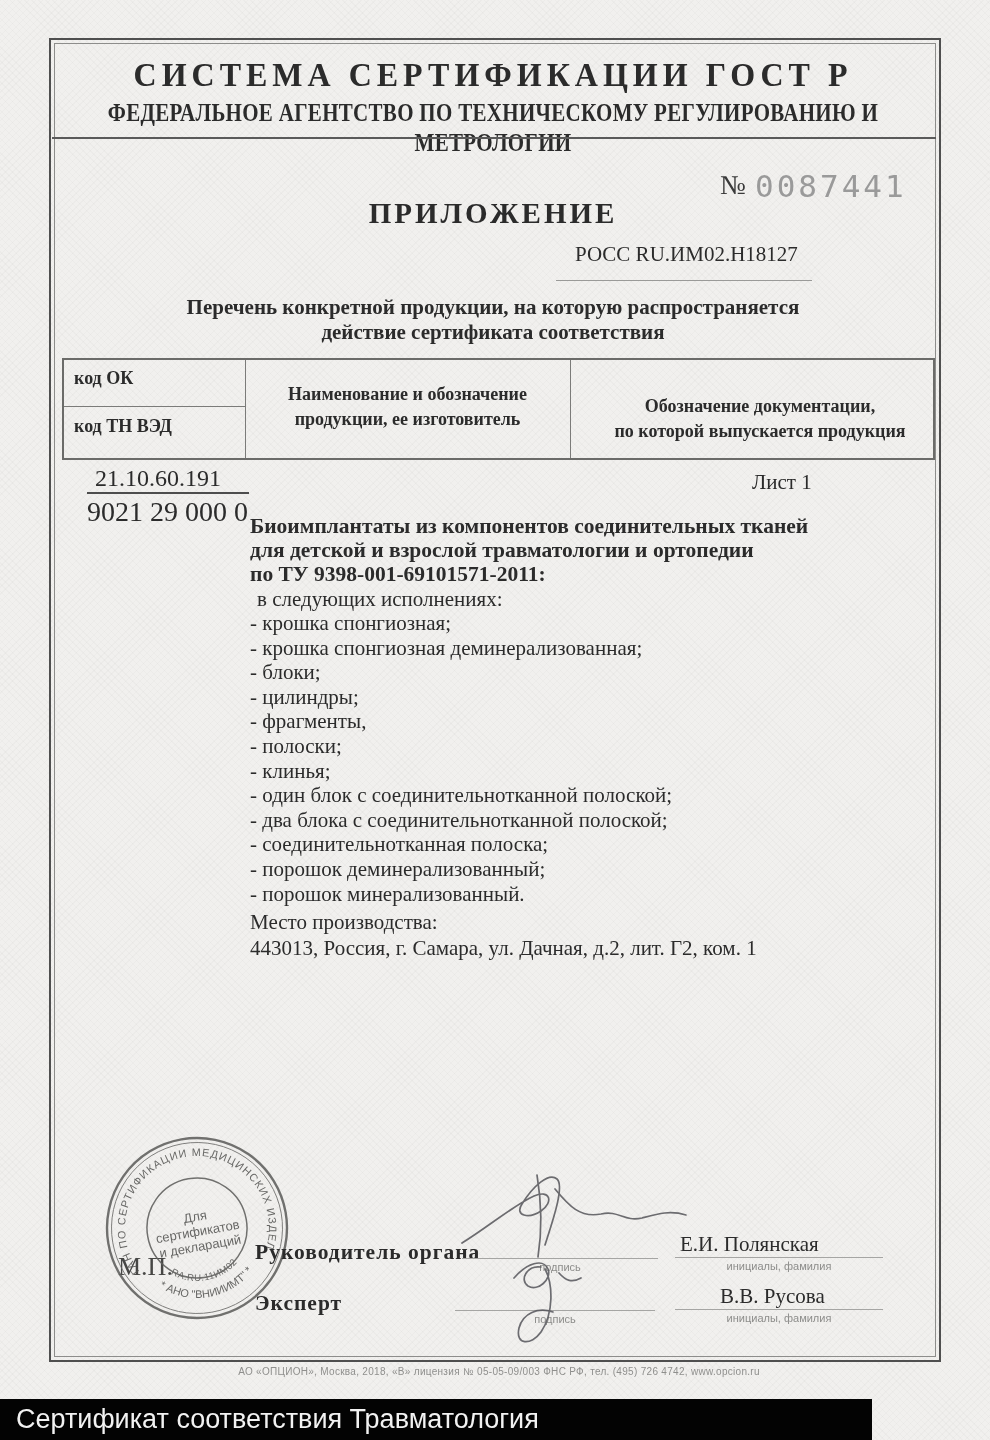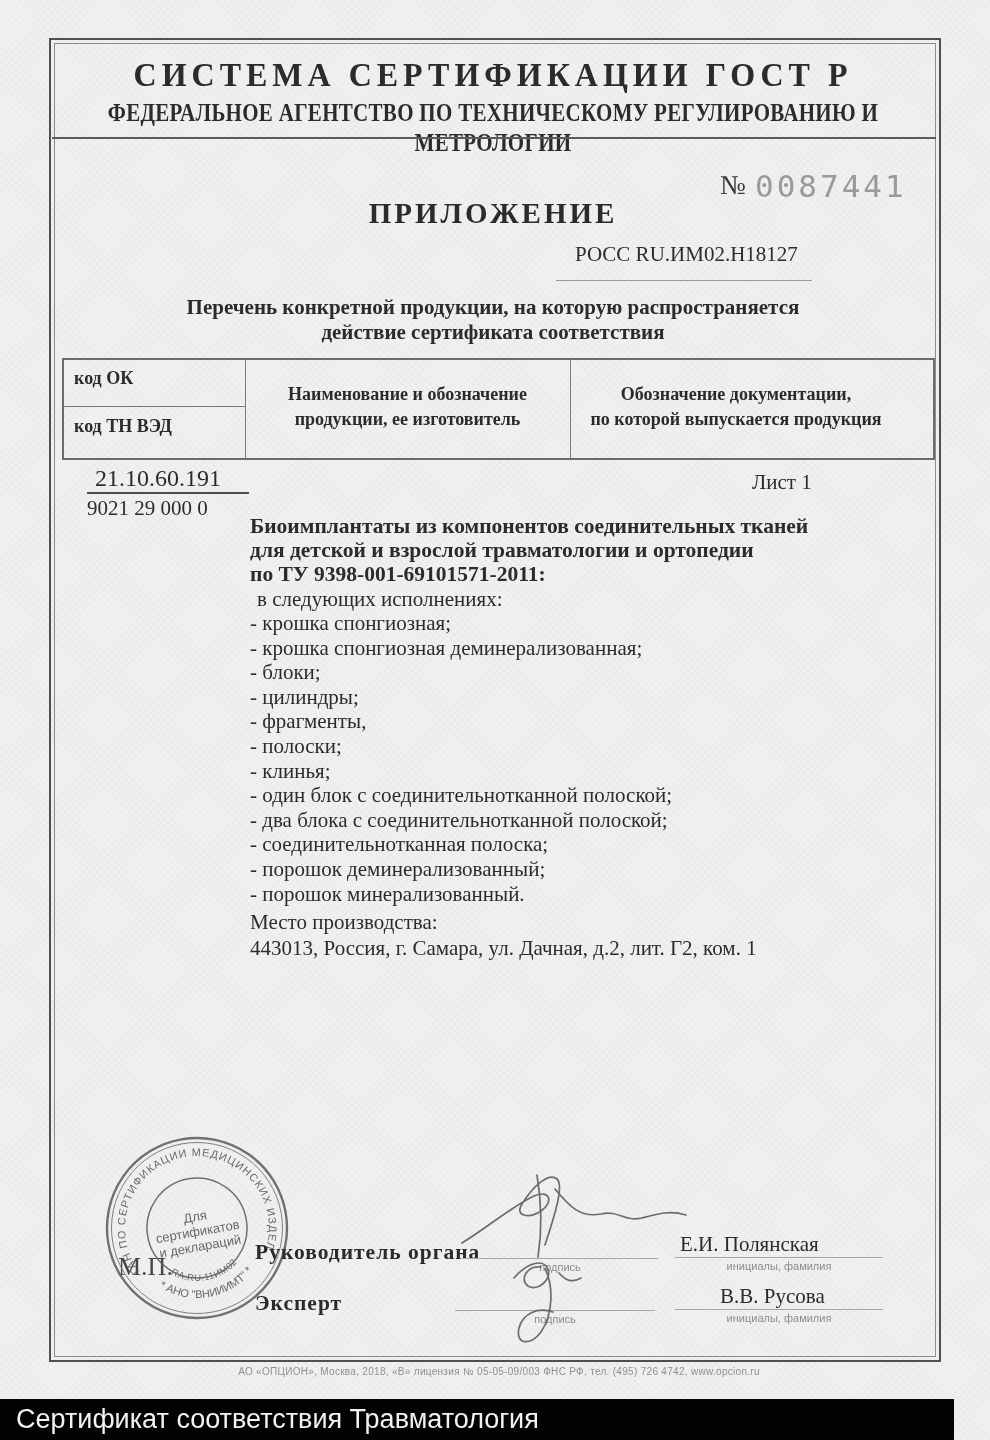--- a/index.html
+++ b/index.html
@@ -30,25 +30,25 @@
   .list-title2{left:49px;top:320px;width:888px;text-align:center;font-size:21px;font-weight:bold;}
   
   .tbl{left:62px;top:358px;width:869px;height:98px;border:2px solid #6b6b69;}
   .tbl .v1{position:absolute;left:181px;top:0;height:100%;border-left:1px solid #7b7b79;}
   .tbl .v2{position:absolute;left:506px;top:0;height:100%;border-left:1px solid #7b7b79;}
   .tbl .h1{position:absolute;left:0;top:46px;width:181px;border-top:1px solid #7b7b79;}
   .cell-t{position:absolute;font-size:18px;font-weight:bold;}
   .c1a{left:10px;top:8px;}
   .c1b{left:10px;top:56px;}
   .c2{left:181px;top:22px;width:325px;text-align:center;line-height:25px;}
-  .c3{left:506px;top:22px;width:332px;text-align:center;line-height:25px;}
+  .c3{left:506px;top:34px;width:332px;text-align:center;line-height:25px;padding-left:24px;}
   
   .ok-code{left:95px;top:465px;font-size:24px;}
   .code-line{left:87px;top:492px;width:162px;border-top:2px solid #4d4d4d;}
-  .tnved-code{left:87px;top:496px;font-size:21px;}
+  .tnved-code{left:87px;top:496px;font-size:28px;}
   .sheet{left:752px;top:470px;font-size:21px;}
   
   .prod-title{left:250px;top:514px;width:560px;font-size:21.5px;font-weight:bold;line-height:24px;}
   .prod-intro{left:257px;top:587px;font-size:21px;}
   .prod-list{left:250px;top:611px;width:560px;font-size:21px;line-height:24.6px;}
   .place-label{left:250px;top:910px;font-size:21px;}
   .place-value{left:250px;top:936px;font-size:21px;}
   
   .mp{left:118px;top:1252px;font-size:26px;color:#474745;}
   .role-head{left:255px;top:1240px;font-size:21.5px;font-weight:bold;letter-spacing:1px;}
@@ -63,21 +63,21 @@
   .cap-n1{left:675px;top:1260px;width:208px;}
   .cap-n2{left:675px;top:1312px;width:208px;}
   .name1{left:680px;top:1232px;font-size:21px;}
   .name2{left:680px;top:1284px;font-size:21px;margin-left:40px;}
   
   .stamp-svg{left:95px;top:1126px;}
   .sign-svg{left:440px;top:1165px;}
   
   .fineprint{left:4px;top:1366px;width:990px;text-align:center;
     font-family:"Liberation Sans",sans-serif;font-size:10px;color:#8f8f8d;letter-spacing:0.3px;}
-  .caption-bar{left:0;top:1399px;width:954px;height:41px;background:#030303;}
+  .caption-bar{left:0;top:1399px;width:872px;height:41px;background:#030303;}
   .caption-text{position:absolute;left:16px;top:0;height:41px;line-height:40px;
     font-family:"Liberation Sans",sans-serif;font-size:27px;color:#f2f2f2;}
   .stamp-text{font-family:"Liberation Sans",sans-serif;fill:#555553;}
 </style>
 </head>
 <body>
 
 <div class="page">
 
   <div class="abs frame">

